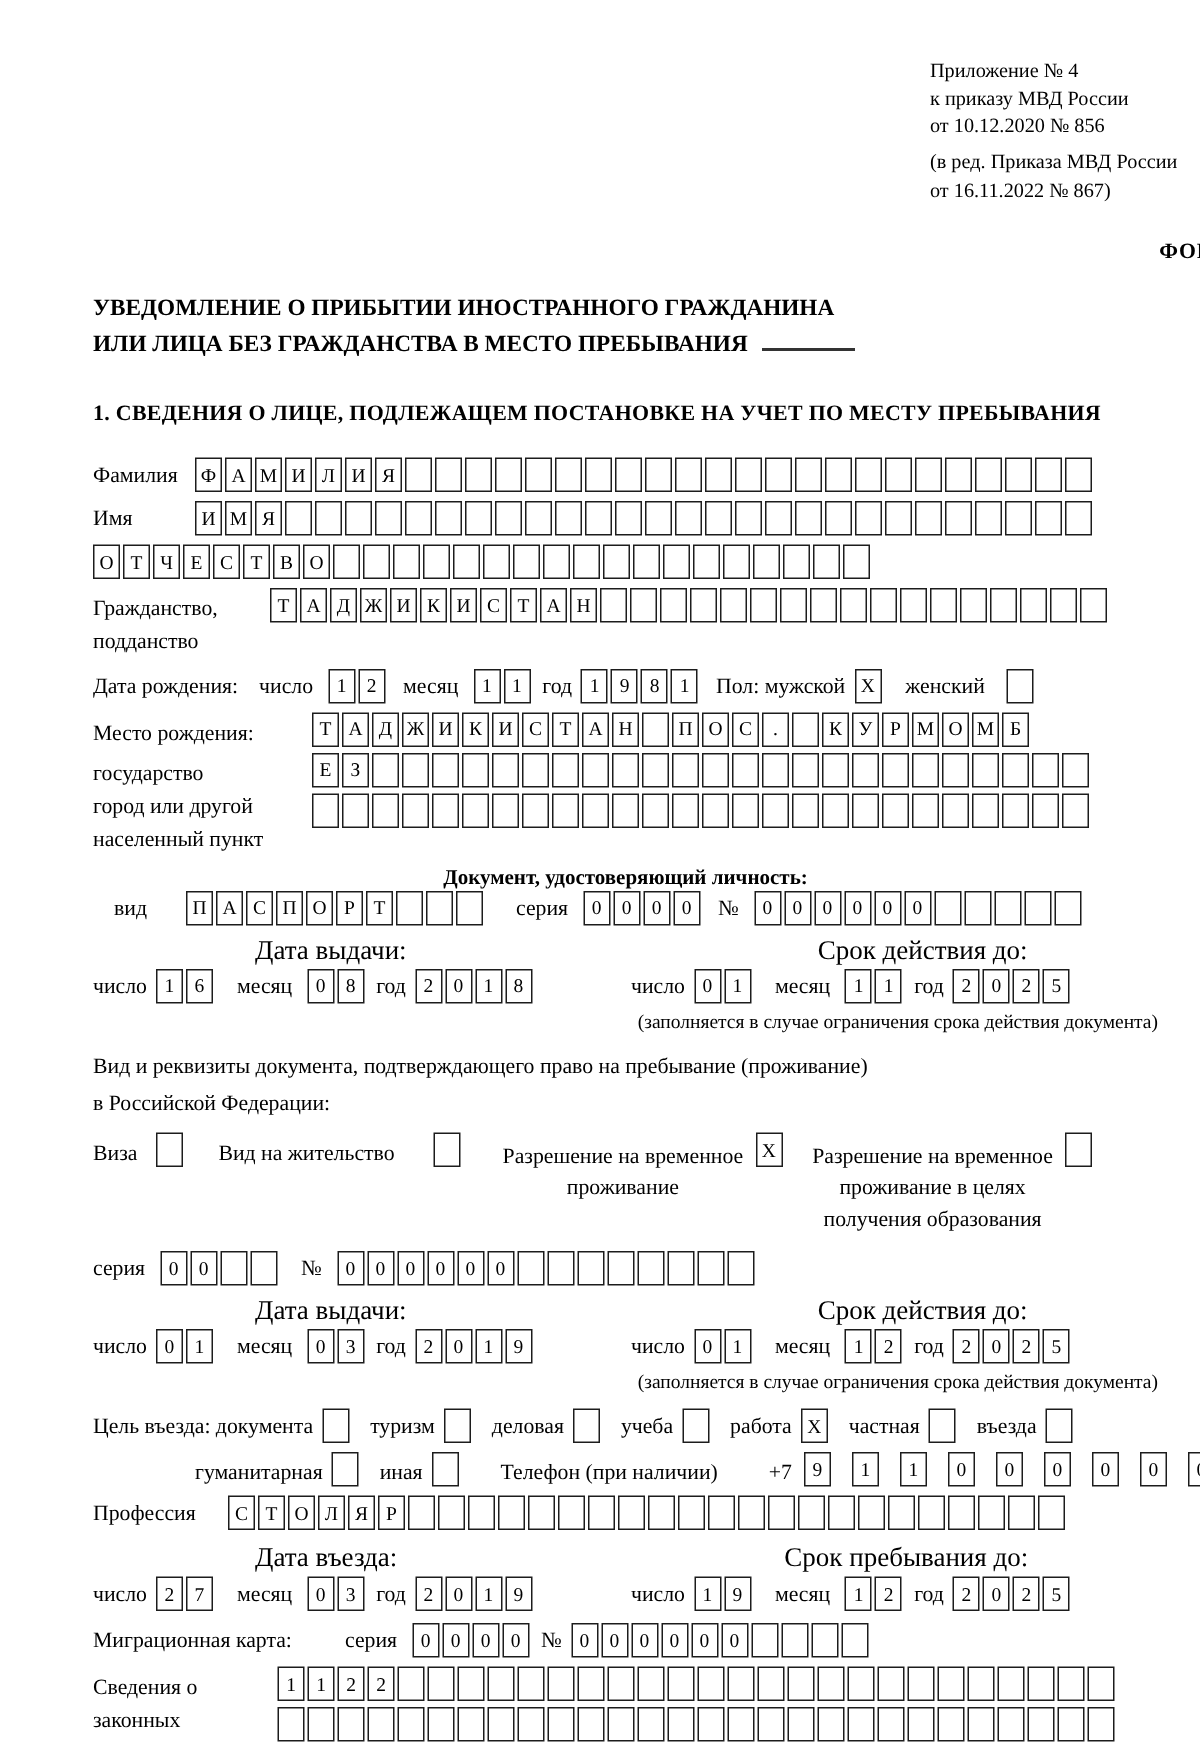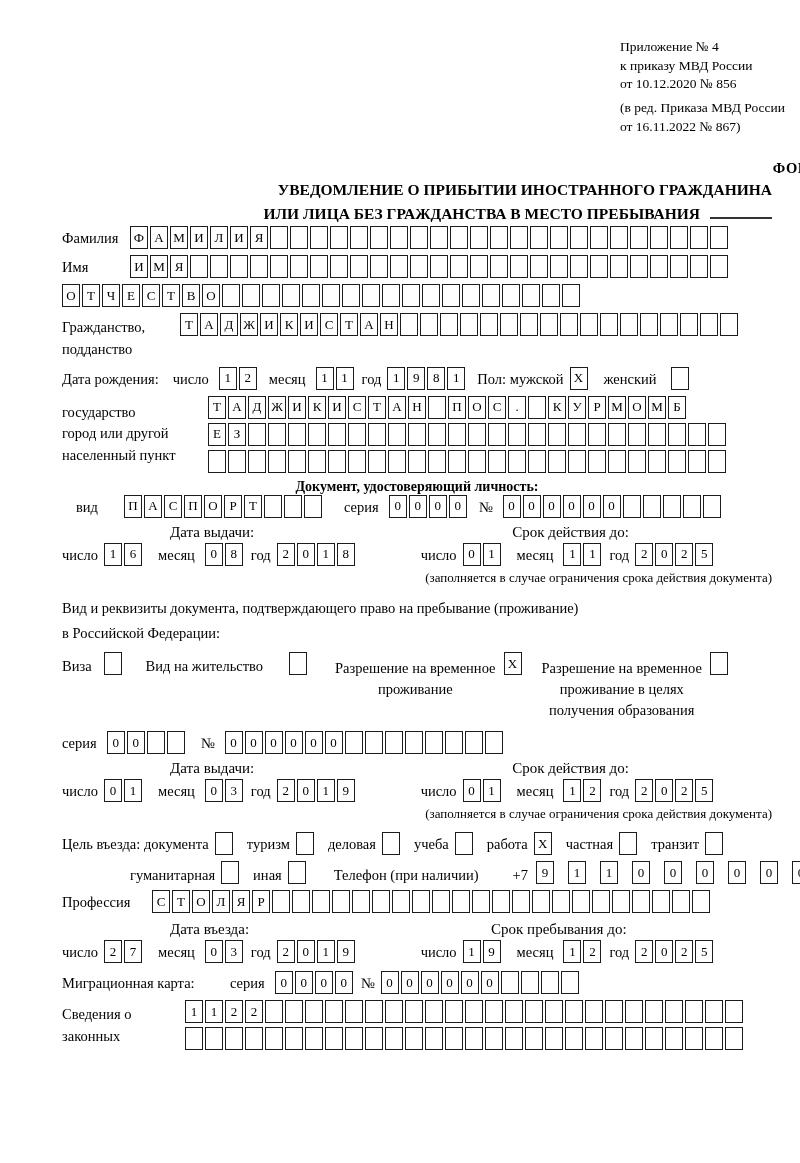--- a/index.html
+++ b/index.html
@@ -5,21 +5,21 @@
   html,body{margin:0;padding:0;background:#fff;}
   body{width:800px;height:1163px;font-family:"Liberation Serif","DejaVu Serif",serif;color:#000;-webkit-font-smoothing:antialiased;}
   .page{box-sizing:border-box;width:800px;height:988px;padding:38px 28px 10px 62px;position:relative;}
 
   
   .annex{margin-left:558px;width:212px;font-size:13.5px;line-height:1.38;}
   .annex .rev{margin-top:5px;}
   .forma{font-weight:bold;text-align:right;margin-top:22px;font-size:14.5px;letter-spacing:.5px;}
 
   
-  .title{text-align:right;font-weight:bold;font-size:15.5px;line-height:1.55;}
+  .title{text-align:left;font-weight:bold;font-size:15.5px;line-height:1.55;margin-top:16px;}
   .blank-line{display:inline-block;width:62px;border-bottom:2px solid #333;height:12px;margin-left:10px;}
   .section-heading{font-weight:bold;font-size:14.6px;margin-top:26px;margin-bottom:20px;letter-spacing:.2px;}
 
   
   .row{display:flex;align-items:flex-start;margin-bottom:6px;}
   .lbl{font-size:14.5px;padding-top:4px;white-space:nowrap;}
   .lbl-col{font-size:14.5px;line-height:1.5;flex:none;}
   .cells{display:inline-flex;flex:none;}
   .cell{display:inline-flex;align-items:center;justify-content:center;width:16px;height:21px;border:1.7px solid #1c1c1c;margin-right:2px;font-size:13px;font-weight:normal;background:#fff;flex:none;}
   .w68{width:68px;flex:none;}
@@ -28,21 +28,21 @@
   .w146{width:146px;flex:none;}
   .w48{width:48px;flex:none;margin-left:14px;}
   .stack{display:flex;flex-direction:column;gap:4px;}
   .ml6{margin-left:6px;}
   .ml10{margin-left:10px;}
   .ml14{margin-left:14px;}
   .ml20{margin-left:20px;}
 
   .center-bold{font-weight:bold;text-align:center;font-size:14px;margin:2px 0 0 0;}
 
-  .dates-head{margin-bottom:2px;font-size:15px;}
+  .dates-head{margin-bottom:2px;font-size:18px;gap:16px;}
   .dh1{margin-left:108px;}
   .dh2{margin-left:258px;}
   .dh2b{margin-left:242px;}
   .limit-note{font-size:13px;text-align:right;margin:-2px 0 10px 0;}
   .para{font-size:14.5px;line-height:1.75;margin:4px 0 6px 0;}
 
   .opt-label{font-size:14.5px;text-align:center;line-height:1.45;}
   .opts{align-items:flex-start;}
   .opts .cell{margin-left:8px;}
 
@@ -65,20 +65,21 @@
     <div class="forma">ФОРМА</div>
   </div>
 
   <div class="title">
     <div>УВЕДОМЛЕНИЕ О ПРИБЫТИИ ИНОСТРАННОГО ГРАЖДАНИНА</div>
     <div>
       <span>ИЛИ ЛИЦА БЕЗ ГРАЖДАНСТВА В МЕСТО ПРЕБЫВАНИЯ</span><span class="blank-line"></span>
     </div>
   </div>
 
+  <div class="section-heading">1. СВЕДЕНИЯ О ЛИЦЕ, ПОДЛЕЖАЩЕМ ПОСТАНОВКЕ НА УЧЕТ ПО МЕСТУ ПРЕБЫВАНИЯ</div>
 
   <div class="row">
     <span class="lbl w68">Фамилия</span>
     <span class="cells">
         <span class="cell">Ф</span>
         <span class="cell">А</span>
         <span class="cell">М</span>
         <span class="cell">И</span>
         <span class="cell">Л</span>
         <span class="cell">И</span>
@@ -237,20 +238,21 @@
         <span class="cell">X</span>
       </span>
     <span class="lbl ml14">женский</span>
     <span class="cells ml14">
         <span class="cell"></span>
       </span>
   </div>
 
   <div class="row" style="margin-top:6px;">
     <span class="lbl-col w146">
+      <div style="padding-top:4px;">Место рождения:</div>
       <div style="padding-top:6px;">государство</div>
       <div>город или другой</div>
       <div>населенный пункт</div>
     </span>
     <span class="stack">
       <span class="cells">
           <span class="cell">Т</span>
           <span class="cell">А</span>
           <span class="cell">Д</span>
           <span class="cell">Ж</span>
@@ -533,21 +535,21 @@
         <span class="cell"></span>
       </span>
     <span class="lbl">работа</span>
     <span class="cells">
         <span class="cell">X</span>
       </span>
     <span class="lbl">частная</span>
     <span class="cells">
         <span class="cell"></span>
       </span>
-    <span class="lbl">транзит</span>
+    <span class="lbl">въезда</span>
     <span class="cells">
         <span class="cell"></span>
       </span>
   </div>
 
   <div class="row purpose-row" style="margin-top:4px;align-items:flex-end;">
     <span class="lbl" style="margin-left:68px;">гуманитарная</span>
     <span class="cells">
         <span class="cell"></span>
       </span>

